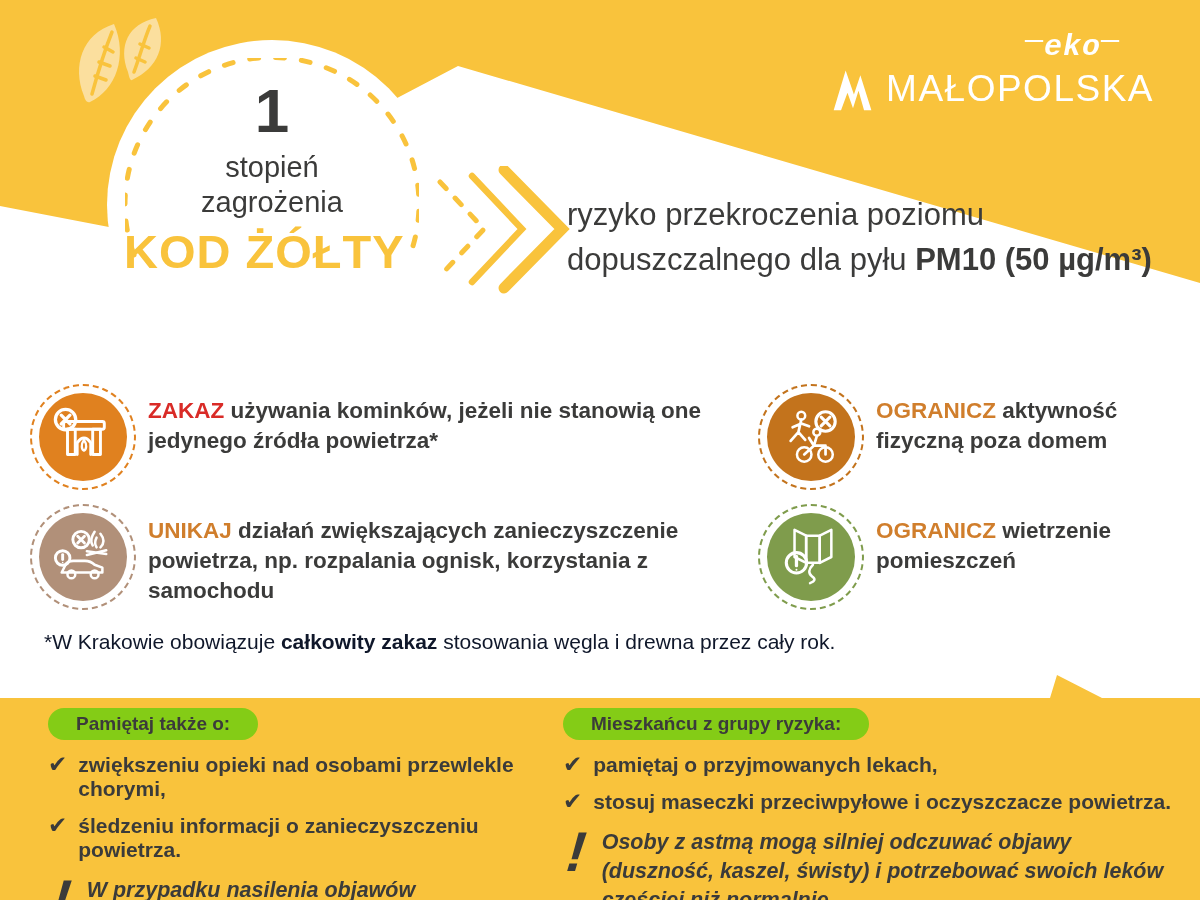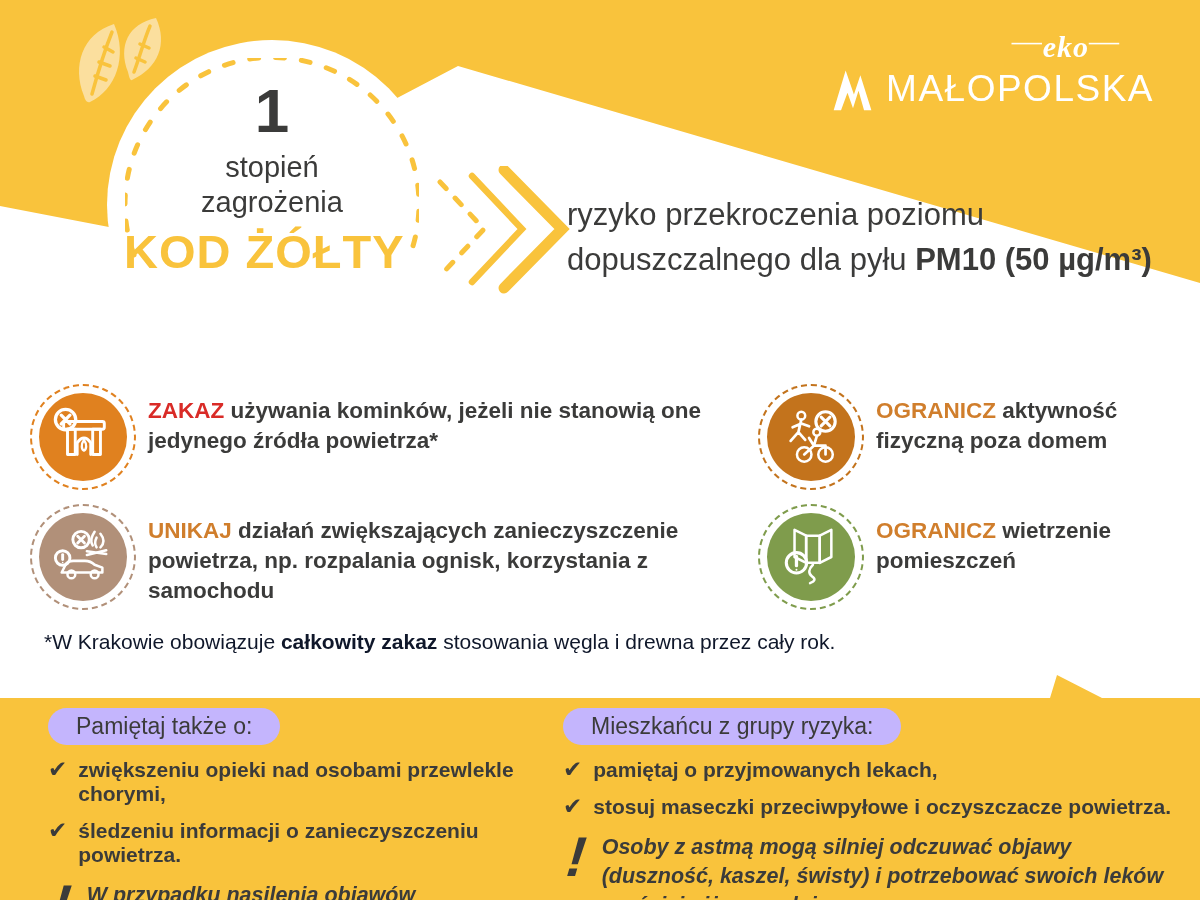--- a/index.html
+++ b/index.html
@@ -35,21 +35,21 @@
   }
   .arrow-svg { position:absolute; left:428px; top:166px; }
   
   .headline {
     position:absolute; left:567px; top:192px;
     font-size:31px; line-height:45px; color:#3b3b3a;
   }
   .headline .b { font-weight:700; }
   
   .logo { position:absolute; right:46px; top:30px; text-align:right; color:#ffffff; }
-  .logo-eko-row { font-family:Liberation Serif, serif; font-style:italic; font-weight:700; font-size:30px; letter-spacing:1px; margin-right:34px; }
+  .logo-eko-row { font-family:Liberation Mono, monospace; font-style:italic; font-weight:700; font-size:30px; letter-spacing:1px; margin-right:34px; }
   .logo-eko-row .dash { font-style:normal; font-weight:400; position:relative; top:-6px; }
   .logo-name-row { display:flex; align-items:center; justify-content:flex-end; gap:10px; margin-top:2px; }
   .logo-name { font-size:37px; letter-spacing:1.5px; }
   
   .pill-obw {
     position:absolute; left:140px; top:318px;
     background:#ffffff; border:3.5px solid #f9c33c; border-radius:26px;
     padding:3px 30px; font-size:27px; font-weight:700; color:#3b3b3a; letter-spacing:0.5px;
   }
   
@@ -80,22 +80,22 @@
   
   .band-bottom {
     position:absolute; left:0; top:672px; width:1200px; height:228px;
     background:#f9c33c;
     clip-path:polygon(0 26px, 1050px 26px, 1057px 3px, 1102px 26px, 1200px 26px, 1200px 228px, 0 228px);
   }
   .col { position:absolute; }
   .col-left  { left:48px;  top:708px; width:478px; }
   .col-right { left:563px; top:708px; width:615px; }
   .pill2 {
-    display:inline-block; background:#c4b5fd; border-radius:22px;
-    padding:5px 28px; font-size:23px; font-weight:400; color:#3b3b3a;
+    display:inline-block; background:#84cc16; border-radius:22px;
+    padding:5px 28px; font-size:19px; font-weight:700; color:#3b3b3a;
   }
   .check-row { display:flex; gap:11px; margin-top:13px; align-items:baseline; color:#3b3b3a; }
   .check-row:first-of-type { margin-top:16px; }
   .check { font-family:"DejaVu Sans", sans-serif; font-size:23px; font-weight:700; line-height:1; }
   .check-text { font-size:21px; font-weight:700; line-height:24px; }
   .warn-row { display:flex; gap:16px; margin-top:14px; align-items:flex-start; color:#3b3b3a; }
   .bang { font-size:56px; font-weight:700; font-style:italic; line-height:0.85; transform:skewX(-6deg); margin-left:4px; }
   .warn-text { font-size:21.5px; font-weight:700; font-style:italic; line-height:29px; }
   svg { display:block; }
 </style>

